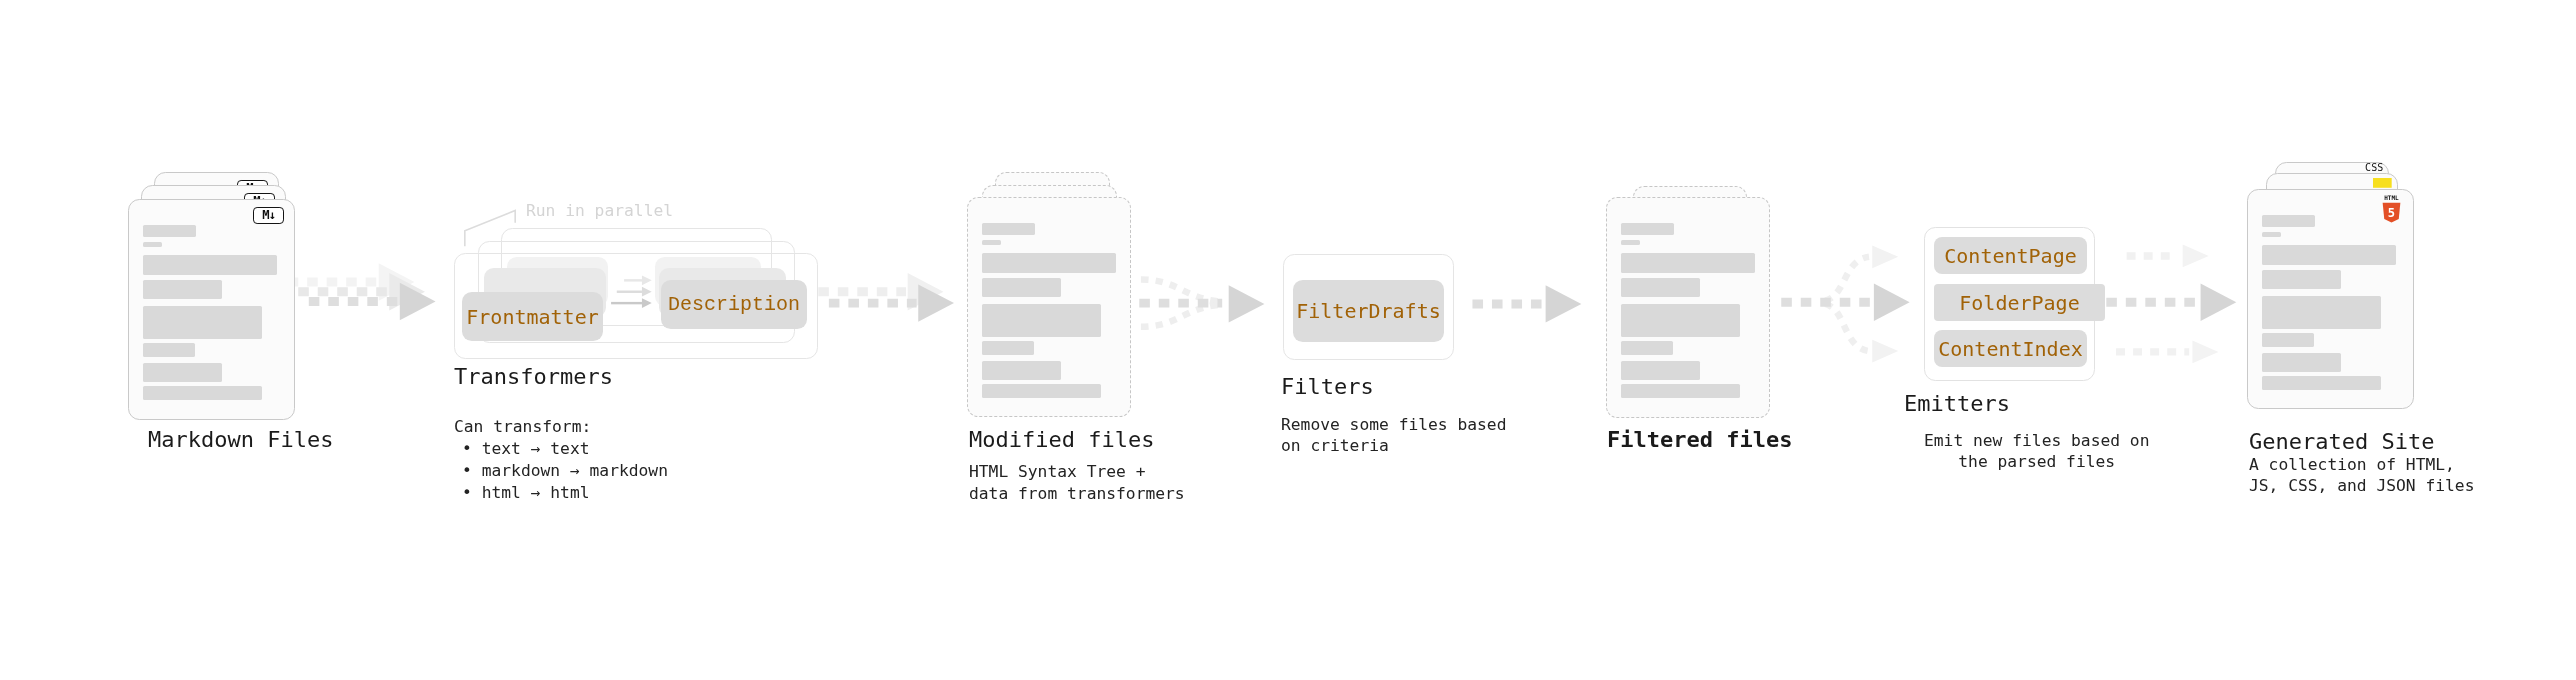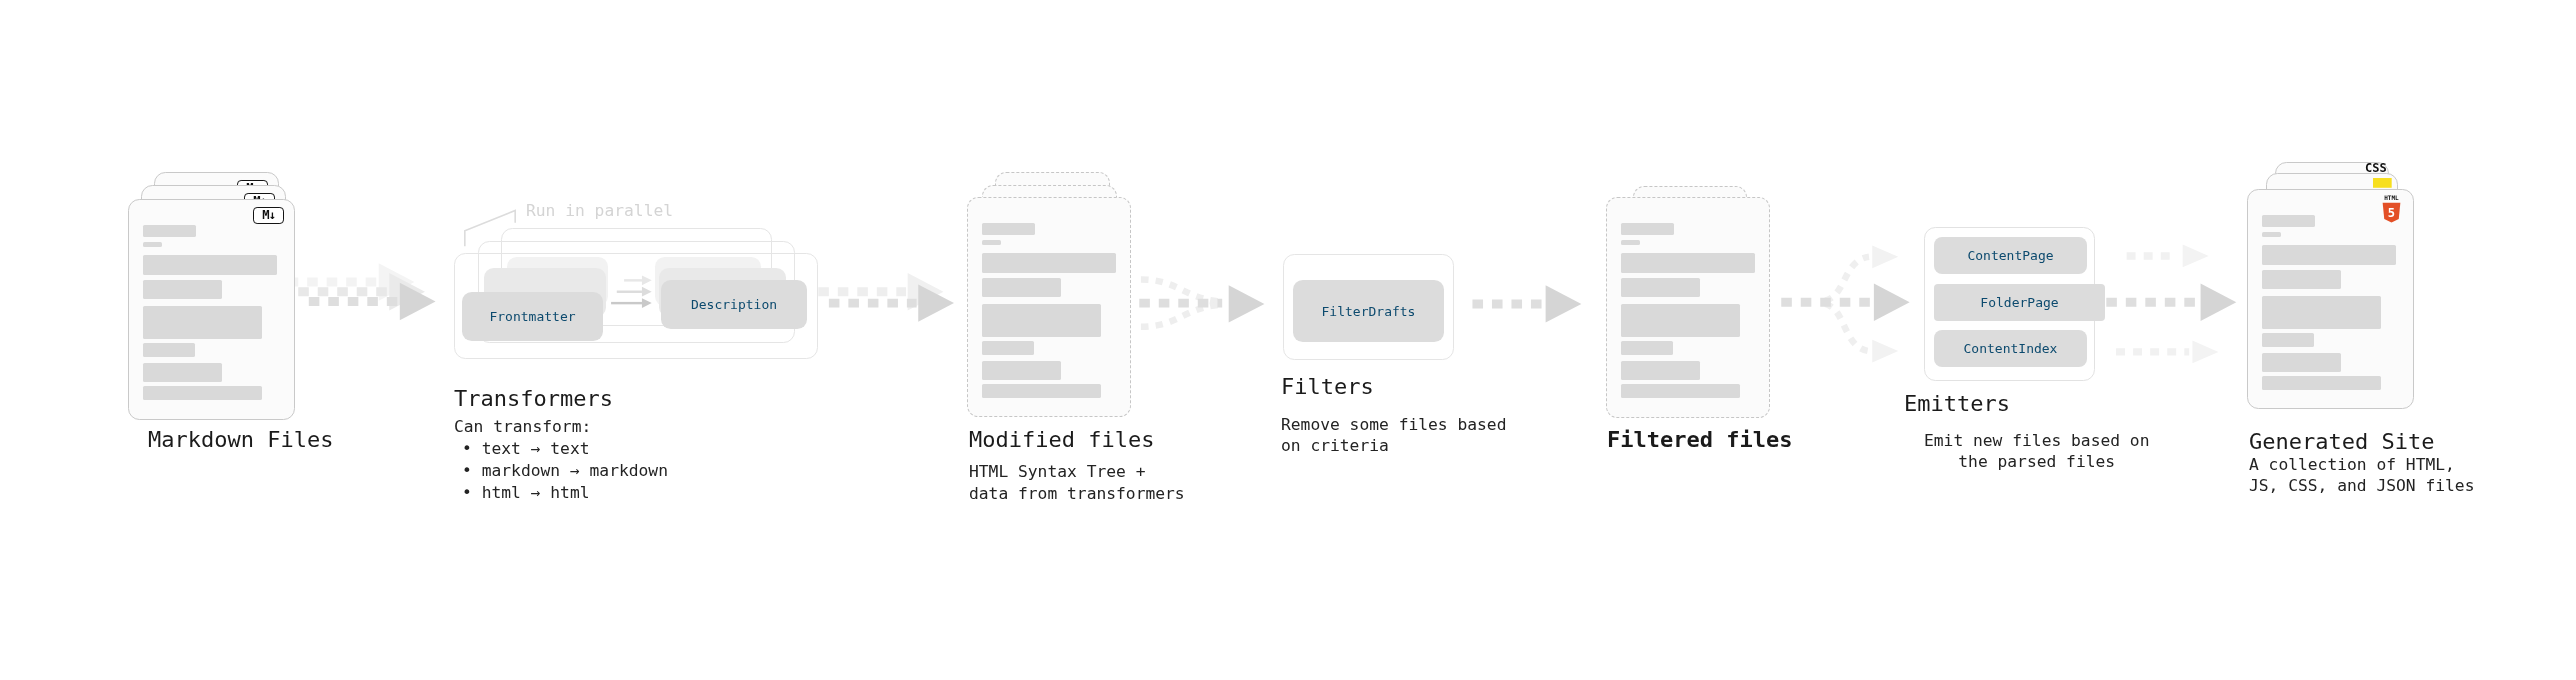--- a/index.html
+++ b/index.html
@@ -14,34 +14,34 @@
   .bar{position:absolute;left:14px;background:#d9d9d9;border-radius:1.6px;}
   .md-badge{
     position:absolute;right:9.8px;top:6.5px;width:31px;height:17px;background:#fff;
     border:1.6px solid #141414;border-radius:4.1px;display:flex;align-items:center;justify-content:center;
     font-size:12.2px;font-weight:bold;color:#111;letter-spacing:-0.8px;box-sizing:border-box;
   }
   
   .t-container{position:absolute;border:1.6px solid #e5e5e5;border-radius:11.4px;box-sizing:border-box;background:transparent;}
   .gbox{
     position:absolute;border-radius:9.8px;background:#dcdcdc;display:flex;align-items:center;justify-content:center;
-    font-size:13px;color:#0c4a6e;white-space:nowrap;box-sizing:border-box;
+    font-size:20px;color:#a16207;white-space:nowrap;box-sizing:border-box;
   }
   .gbox.g2{background:#e9e9e9;}
   .gbox.g3{background:#f2f2f2;}
   
   .title{position:absolute;font-size:22px;font-weight:500;color:#1b1b1b;white-space:nowrap;}
   .sub{position:absolute;font-size:16.3px;line-height:21px;color:#232323;white-space:nowrap;}
   .sub.lh27{line-height:22px;}
   .bullet{padding-left:8.1px;}
   .note{position:absolute;font-size:16.3px;color:#d4d4d4;white-space:nowrap;}
   
   .gen-badge{position:absolute;}
   .css-badge{right:4.9px;top:2.4px;width:18px;text-align:center;line-height:0;}
-  .css-txt{display:block;font-size:12px;font-weight:bold;color:#111;line-height:6.5px;letter-spacing:0;}
+  .css-txt{display:block;font-size:10px;font-weight:normal;color:#111;line-height:6.5px;letter-spacing:0;}
   .js-badge{right:4.9px;top:4.1px;}
   .html5-badge{right:10.6px;top:4.1px;}
   .h5-label{font-size:7.5px;font-weight:bold;fill:#111;}
   .h5-num{font-size:15px;font-weight:bold;fill:#ffffff;}
 </style>
 </head>
 <body>
 
 <div class="canvas">
 
@@ -137,23 +137,23 @@
 
     <div class="t-container" style="left:501px;top:228px;width:271px;height:98px;"></div>
     <div class="t-container" style="left:478px;top:241px;width:317px;height:102px;"></div>
     <div class="t-container" style="left:454px;top:253px;width:364px;height:106px;"></div>
 
     <div class="gbox g3" style="left:507px;top:257px;width:101px;height:49px;"></div>
     <div class="gbox g3" style="left:655px;top:257px;width:106px;height:49px;"></div>
     <div class="gbox g2" style="left:484px;top:268px;width:122px;height:49px;"></div>
     <div class="gbox g2" style="left:659px;top:268px;width:127px;height:49px;"></div>
     <div class="gbox" style="left:462px;top:292px;width:141px;height:49px;">Frontmatter</div>
-    <div class="gbox" style="left:661px;top:280px;width:146px;height:49px;">Description</div>
-
-    <div class="title" style="left:454px;top:386px;">Transformers</div>
+    <div class="gbox" style="left:661px;top:280px;width:146px;height:49px;font-family:Liberation Mono, monospace;">Description</div>
+
+    <div class="title" style="left:454px;top:364px;">Transformers</div>
     <div class="sub lh27" style="left:454px;top:416px;">
       <div>Can transform:</div>
       <div class="bullet">• text → text</div>
       <div class="bullet">• markdown → markdown</div>
       <div class="bullet">• html → html</div>
     </div>
   </div>
 
   <div>
     <div class="doc dashed" style="left:995px;top:172px;width:115px;height:57px;"></div>

